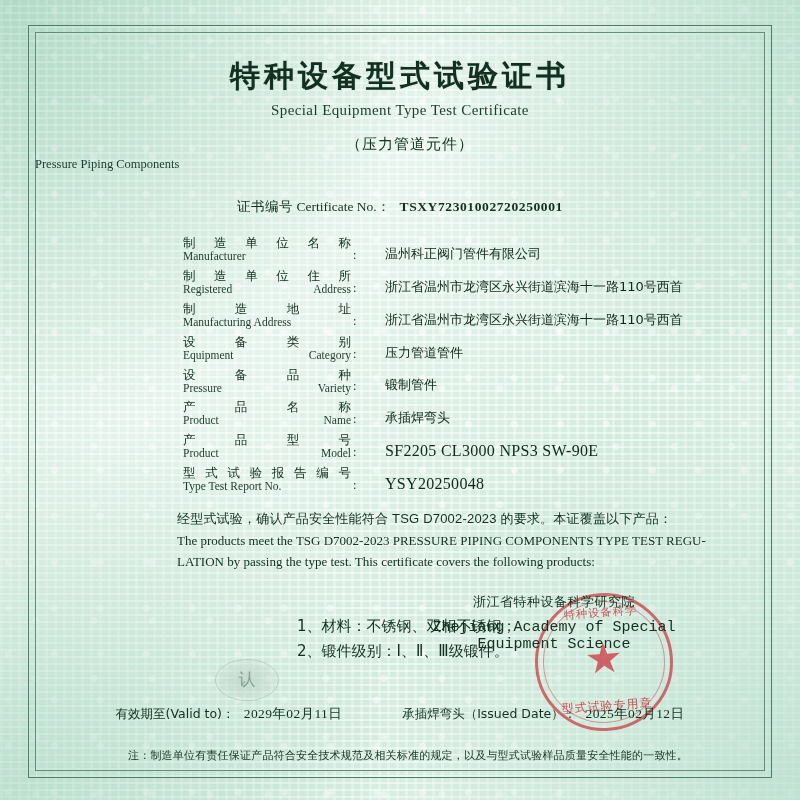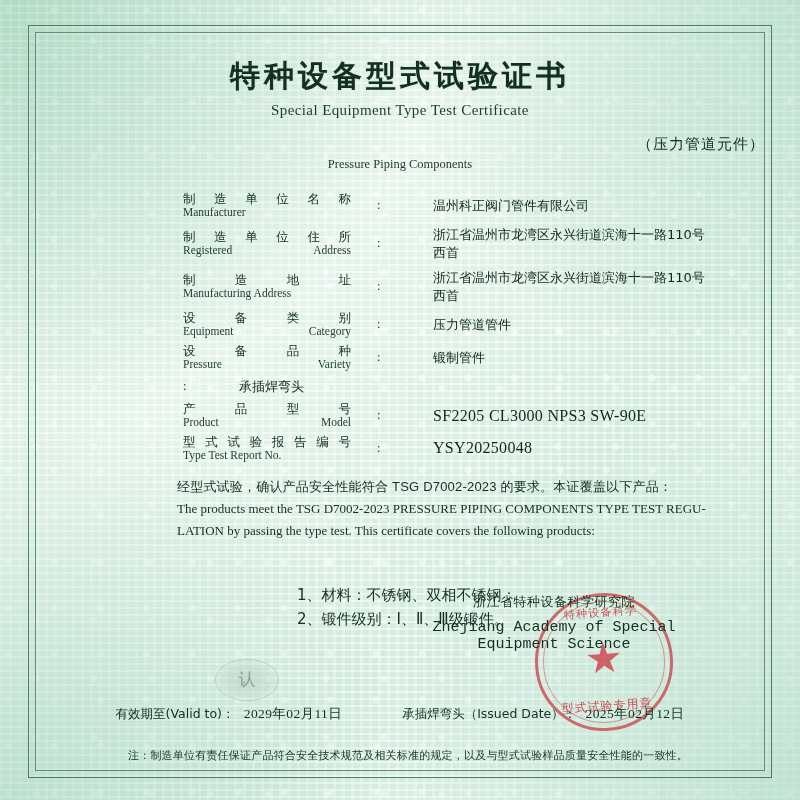--- a/index.html
+++ b/index.html
@@ -81,30 +81,29 @@
   }
   .title-en {
     text-align: center;
     font-family: "Liberation Serif", serif;
     font-size: 15px;
     color: #1d3b2c;
     margin-top: 5px;
     letter-spacing: 0.4px;
   }
   .subtitle-cn {
-    text-align: right;
+    text-align: center;
     font-family: "DejaVu Sans", sans-serif;
     font-size: 15px;
     color: #12301f;
     margin-top: 16px;
     letter-spacing: 1px;
     margin-left: 20px;
   }
   .subtitle-en {
-    text-align: center;
     font-family: "Liberation Serif", serif;
     font-size: 12.5px;
     color: #1d3b2c;
     margin-top: 3px;
   }
 
   .certno-row {
     margin-top: 26px;
     text-align: center;
     font-size: 13.5px;
@@ -124,23 +123,22 @@
     margin-left: 6px;
   }
 
   .fields {
     margin-top: 20px;
     margin-left: 148px;
     margin-right: 60px;
   }
   .field-row {
     display: flex;
-    align-items: center;
+    align-items: flex-end;
     margin-bottom: 6px;
-    gap: 24px;
   }
   .field-label {
     width: 170px;
     flex: 0 0 170px;
     line-height: 1.12;
   }
   .label-cn {
     display: block;
     font-family: "DejaVu Sans", sans-serif;
     font-size: 12.5px;
@@ -346,20 +344,25 @@
   <div class="border-inner"></div>
 
   <div class="content">
 
     <div class="title-cn">特种设备型式试验证书</div>
     <div class="title-en">Special Equipment Type Test Certificate</div>
 
     <div class="subtitle-cn">（压力管道元件）</div>
     <div class="subtitle-en">Pressure Piping Components</div>
 
+    <div class="certno-row">
+      <span class="certno-label">证书编号</span>
+      <span class="certno-label-en">Certificate No.：</span>
+      <span class="certno-value">TSXY72301002720250001</span>
+    </div>
 
     <div class="fields">
 
       <div class="field-row">
         <div class="field-label">
           <span class="label-cn">制 造 单 位 名 称</span>
           <span class="label-en">Manufacturer</span>
         </div>
         <div class="field-colon">:</div>
         <div class="field-value">温州科正阀门管件有限公司</div>
@@ -395,20 +398,24 @@
       <div class="field-row">
         <div class="field-label">
           <span class="label-cn">设 备 品 种</span>
           <span class="label-en">Pressure Variety</span>
         </div>
         <div class="field-colon">:</div>
         <div class="field-value">锻制管件</div>
       </div>
 
       <div class="field-row">
+        <div class="field-label">
+          <span class="label-cn">产 品 名 称</span>
+          <span class="label-en">Product Name</span>
+        </div>
         <div class="field-colon">:</div>
         <div class="field-value">承插焊弯头</div>
       </div>
 
       <div class="field-row">
         <div class="field-label">
           <span class="label-cn">产 品 型 号</span>
           <span class="label-en">Product Model</span>
         </div>
         <div class="field-colon">:</div>

